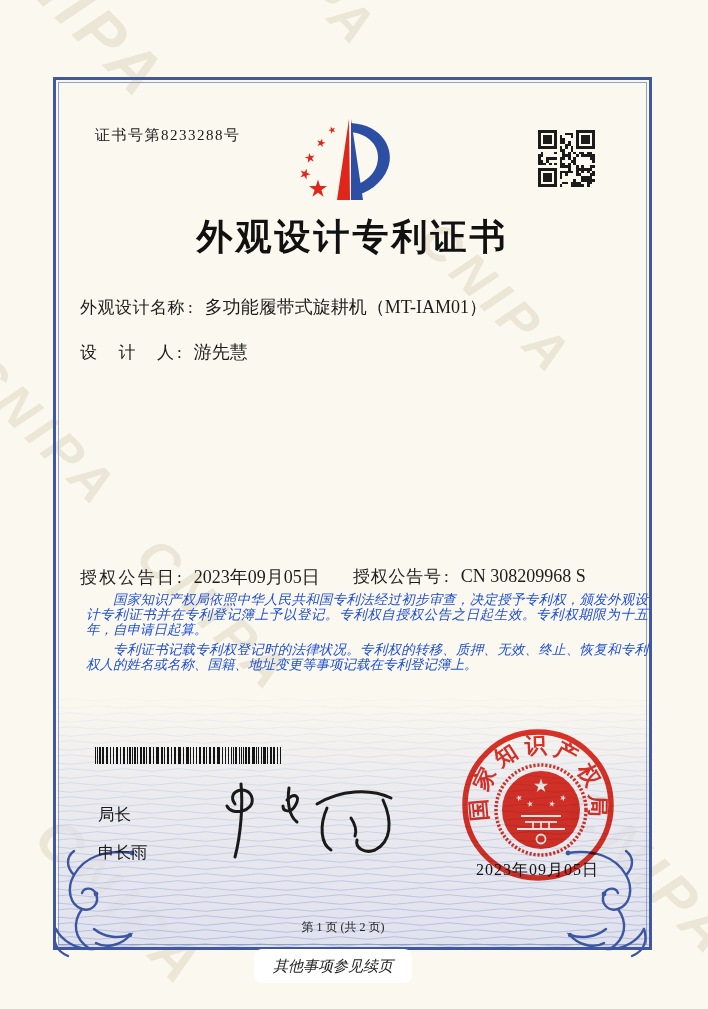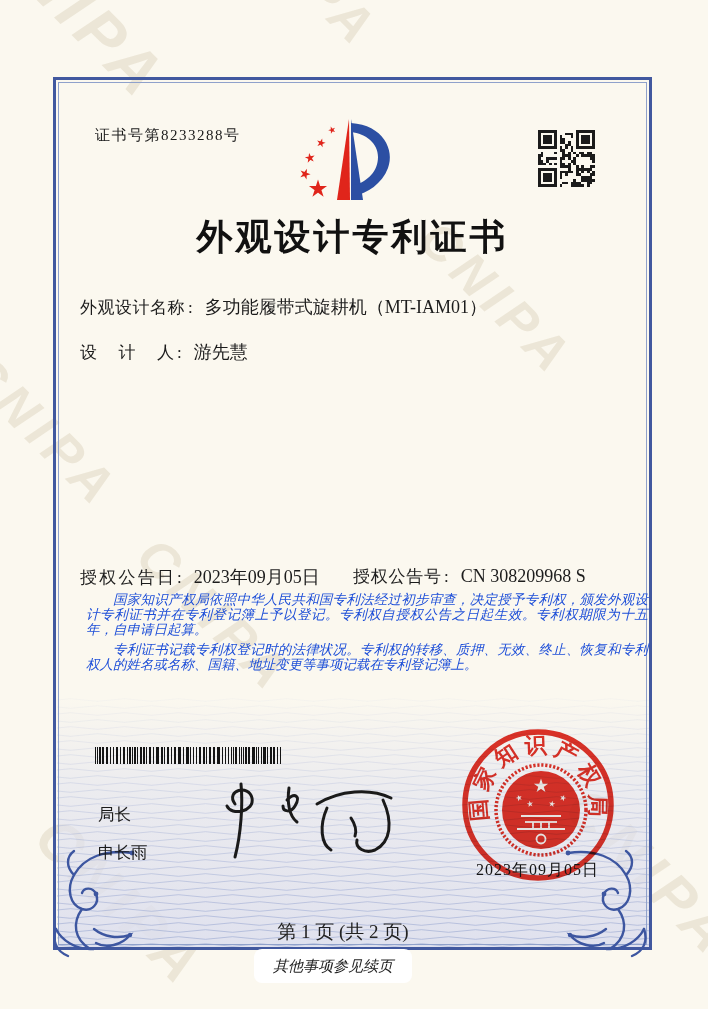--- a/index.html
+++ b/index.html
@@ -35,21 +35,21 @@
   .paras{position:absolute;left:86px;top:592px;width:562px;z-index:4;}
   .paras p{margin:0 0 5px 0;font-size:13.5px;line-height:15px;text-indent:2em;
            text-align:justify;font-style:italic;color:#1d4ed8;}
   
   .barcode{position:absolute;left:95px;top:747px;z-index:4;}
   .signer-role{position:absolute;left:98px;top:804px;font:16.5px "Liberation Sans","DejaVu Sans",sans-serif;z-index:4;text-align:center;}
   .signer-name{position:absolute;left:98px;top:796px;font:16.5px "Liberation Sans","DejaVu Sans",sans-serif;z-index:4;margin-top:46px;}
   .sig{position:absolute;left:205px;top:782px;z-index:4;}
   .seal{position:absolute;left:453px;top:720px;z-index:5;opacity:0.93;mix-blend-mode:multiply;}
   .seal-date{position:absolute;left:476px;top:860px;font-size:16px;letter-spacing:1px;color:#141414;z-index:6;}
-  .page-info{position:absolute;left:53px;top:919px;width:580px;text-align:center;font-size:19px;z-index:4;color:#222;}
+  .page-info{position:absolute;left:53px;top:919px;width:580px;text-align:center;font-size:12px;z-index:4;color:#222;}
   .note-box{position:absolute;left:254px;top:949px;width:158px;height:34px;background:#ffffff;z-index:7;
             display:flex;align-items:center;justify-content:center;font-size:15px;font-style:italic;color:#222;border-radius:8px;}
 </style>
 </head>
 <body>
 
 <div class="page">
 
   <span class="wm" style="left:-40px;top:-30px;font-size:64px">CNIPA</span>
   <span class="wm" style="left:205px;top:-60px">CNIPA</span>

